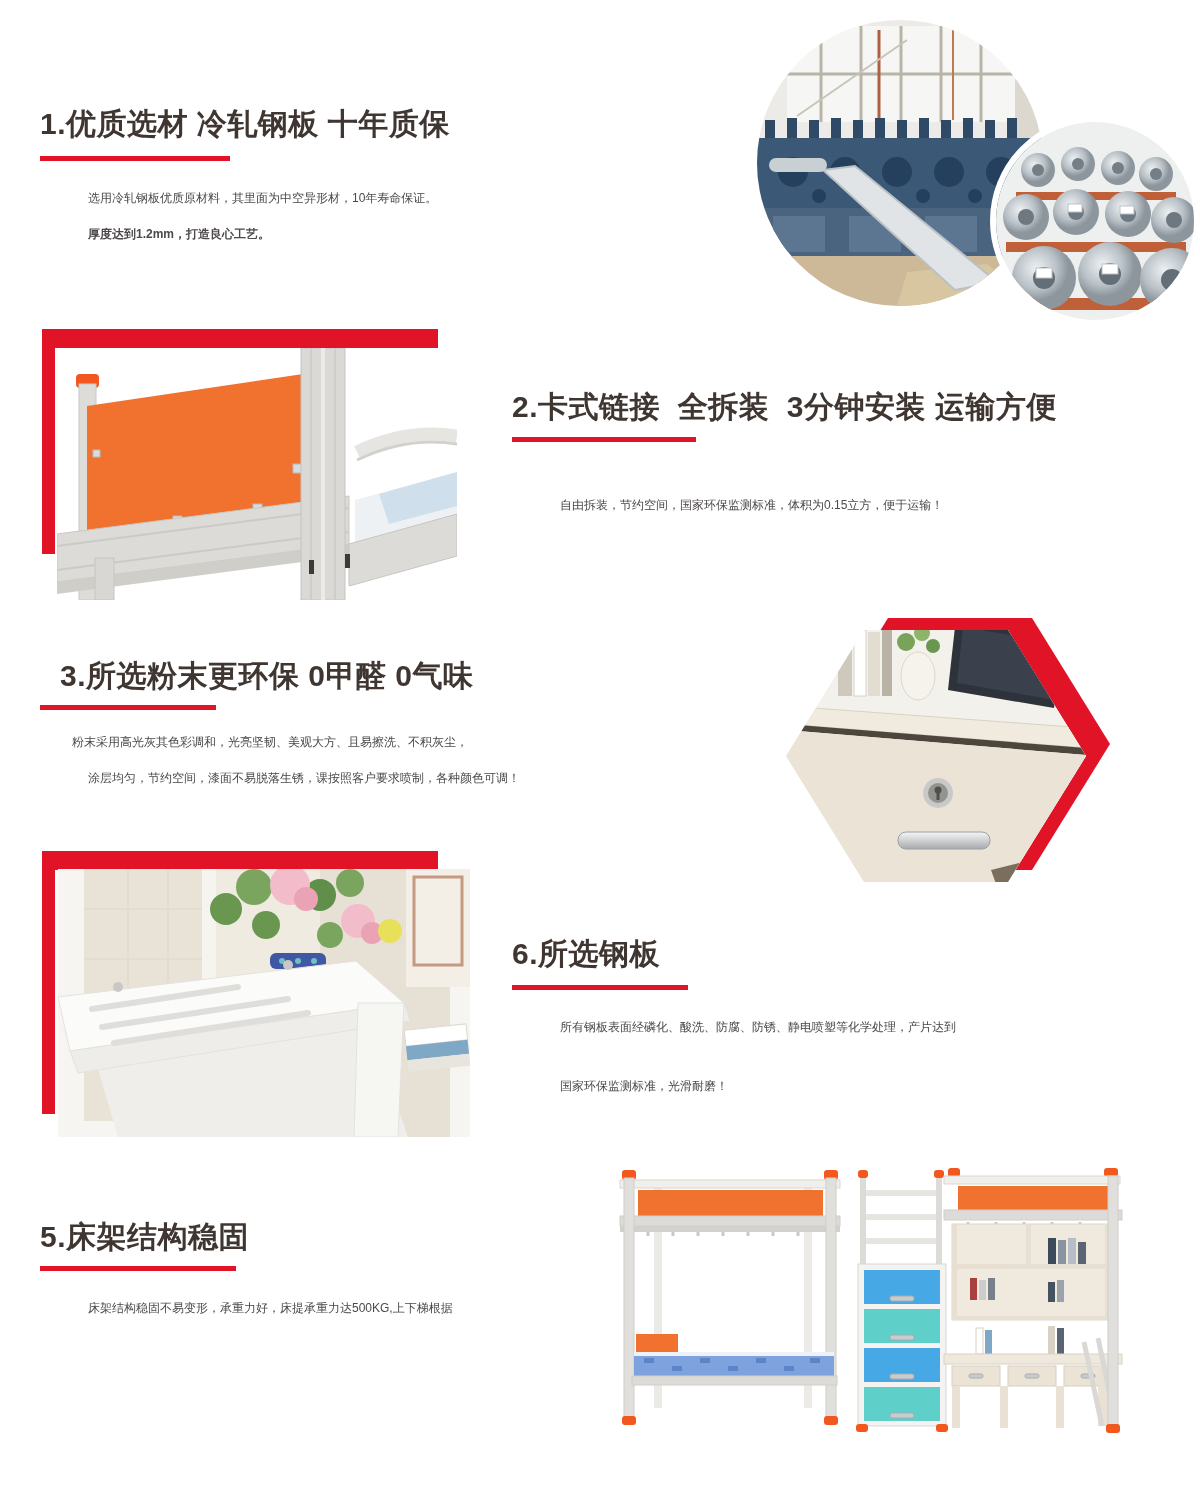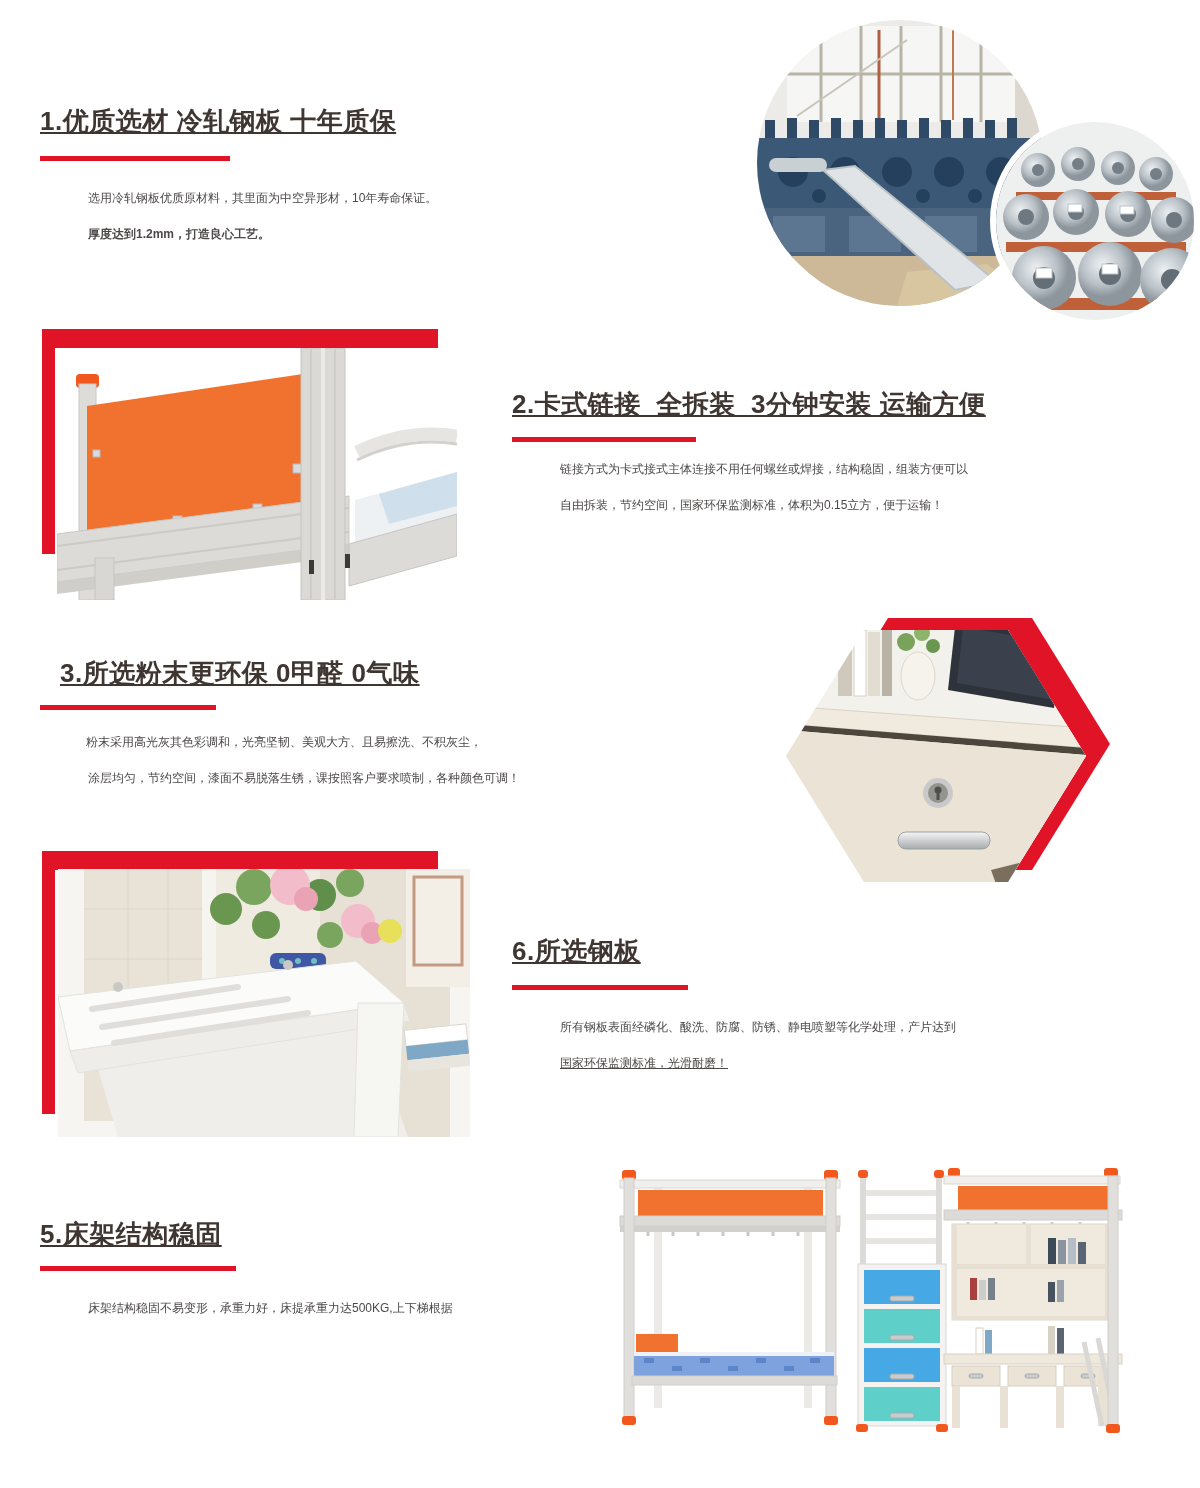--- a/index.html
+++ b/index.html
@@ -1,20 +1,20 @@
 <!DOCTYPE html>
 <html style="--accent-red: #e01327; --title-text: #3f3632; --body-text: #4c4948; --orange-panel: #f0722e; --orange-cap: #f2581d; --machine-blue: #3b5877; --drawer-blue: #47a8e6; --drawer-teal: #5fcfc9; --mattress-blue: #7da2dd; --cream-panel: #e9e2d6;"><head>
 <meta charset="utf-8">
 <style>
   html,body{margin:0;padding:0;background:#ffffff;}
   .page{position:relative;width:1200px;height:1488px;background:#fff;overflow:hidden;
         font-family:"Liberation Sans","DejaVu Sans",sans-serif;}
   .abs{position:absolute;}
-  .ftitle{font-size:26px;font-weight:700;color:var(--title-text,#3f3632);
-          letter-spacing:.5px;white-space:pre-wrap;line-height:1.2;text-decoration:underline;}
+  .ftitle{font-size:30px;font-weight:700;color:var(--title-text,#3f3632);
+          letter-spacing:.5px;white-space:pre-wrap;line-height:1.2;}
   .redline{height:5px;background:var(--accent-red,#e01327);}
   .bline{font-size:12px;color:var(--body-text,#4c4948);line-height:36px;white-space:nowrap;margin-left:48px;}
   .circle{border-radius:50%;overflow:hidden;}
   .frame-top{height:19px;background:var(--accent-red,#e01327);}
   .frame-left{width:13px;background:var(--accent-red,#e01327);}
   .hex{clip-path:polygon(0% 50%,26% 8%,74% 8%,100% 50%,74% 92%,26% 92%);}
   svg{display:block;}
 </style>
 </head>
 <body>
@@ -162,26 +162,25 @@
       <polygon points="292,196 400,166 400,208 292,238" fill="#dcdbd7" stroke="#c6c5c1"></polygon>
       <g fill="#3c3a37">
         <rect x="252" y="212" width="5" height="14"></rect>
           <rect x="288" y="206" width="5" height="14"></rect>
       </g>
     </svg>
   </div>
 
   <div class="abs ftitle" style="left:512px;top:389px;">2.卡式链接  全拆装  3分钟安装 运输方便</div>
   <div class="abs redline" style="left:512px;top:437px;width:184px;"></div>
-  <div class="abs bline" style="left:512px;top:451px;">链接方式为卡式接式主体连接不用任何螺丝或焊接，结构稳固，组装方便可以</div>
   <div class="abs bline" style="left:512px;top:487px;">自由拆装，节约空间，国家环保监测标准，体积为0.15立方，便于运输！</div>
 
   <div class="abs ftitle" style="left:40px;top:658px;margin-left:20px;">3.所选粉末更环保 0甲醛 0气味</div>
   <div class="abs redline" style="left:40px;top:705px;width:176px;"></div>
-  <div class="abs bline" style="left:38px;top:724px;">粉末采用高光灰其色彩调和，光亮坚韧、美观大方、且易擦洗、不积灰尘，</div>
+  <div class="abs bline" style="left:24px;top:724px;">粉末采用高光灰其色彩调和，光亮坚韧、美观大方、且易擦洗、不积灰尘，</div>
   <div class="abs bline" style="left:40px;top:760px;">涂层均匀，节约空间，漆面不易脱落生锈，课按照客户要求喷制，各种颜色可调！</div>
 
   <div class="abs" style="left:786px;top:594px;width:326px;height:316px;">
     <div class="abs hex" style="left:24px;top:0;width:300px;height:300px;background:var(--accent-red,#e01327);"></div>
     <div class="abs hex" style="left:0;top:12px;width:300px;height:300px;background:#fff;">
       <svg viewBox="0 0 300 300" width="300" height="300">
         <defs>
           <linearGradient id="hmetal" x1="0" y1="0" x2="0" y2="1">
             <stop offset="0%" stop-color="#f5f6f6"></stop>
               <stop offset="100%" stop-color="#a7abad"></stop>
@@ -272,21 +271,21 @@
         <rect x="350" y="158" width="62" height="16" fill="#ffffff" stroke="#dcd8cf"></rect>
         <rect x="350" y="174" width="62" height="14" fill="#7fa8c7"></rect>
         <rect x="350" y="188" width="62" height="12" fill="#e8e5de"></rect>
       </g>
     </svg>
   </div>
 
   <div class="abs ftitle" style="left:512px;top:936px;">6.所选钢板</div>
   <div class="abs redline" style="left:512px;top:985px;width:176px;"></div>
   <div class="abs bline" style="left:512px;top:1009px;">所有钢板表面经磷化、酸洗、防腐、防锈、静电喷塑等化学处理，产片达到</div>
-  <div class="abs bline" style="left:512px;top:1045px;text-decoration:underline;">国家环保监测标准，光滑耐磨！</div>
+  <div class="abs bline" style="left:512px;top:1068px;">国家环保监测标准，光滑耐磨！</div>
 
   <div class="abs ftitle" style="left:40px;top:1219px;">5.床架结构稳固</div>
   <div class="abs redline" style="left:40px;top:1266px;width:196px;"></div>
   <div class="abs bline" style="left:40px;top:1290px;">床架结构稳固不易变形，承重力好，床提承重力达500KG,上下梯根据</div>
 
   <div class="abs" style="left:618px;top:1158px;">
     <svg viewBox="0 0 505 285" width="505" height="285">
       <rect width="505" height="285" fill="#ffffff"></rect>
 
       <rect x="36" y="22" width="8" height="228" fill="#eceae6"></rect>

